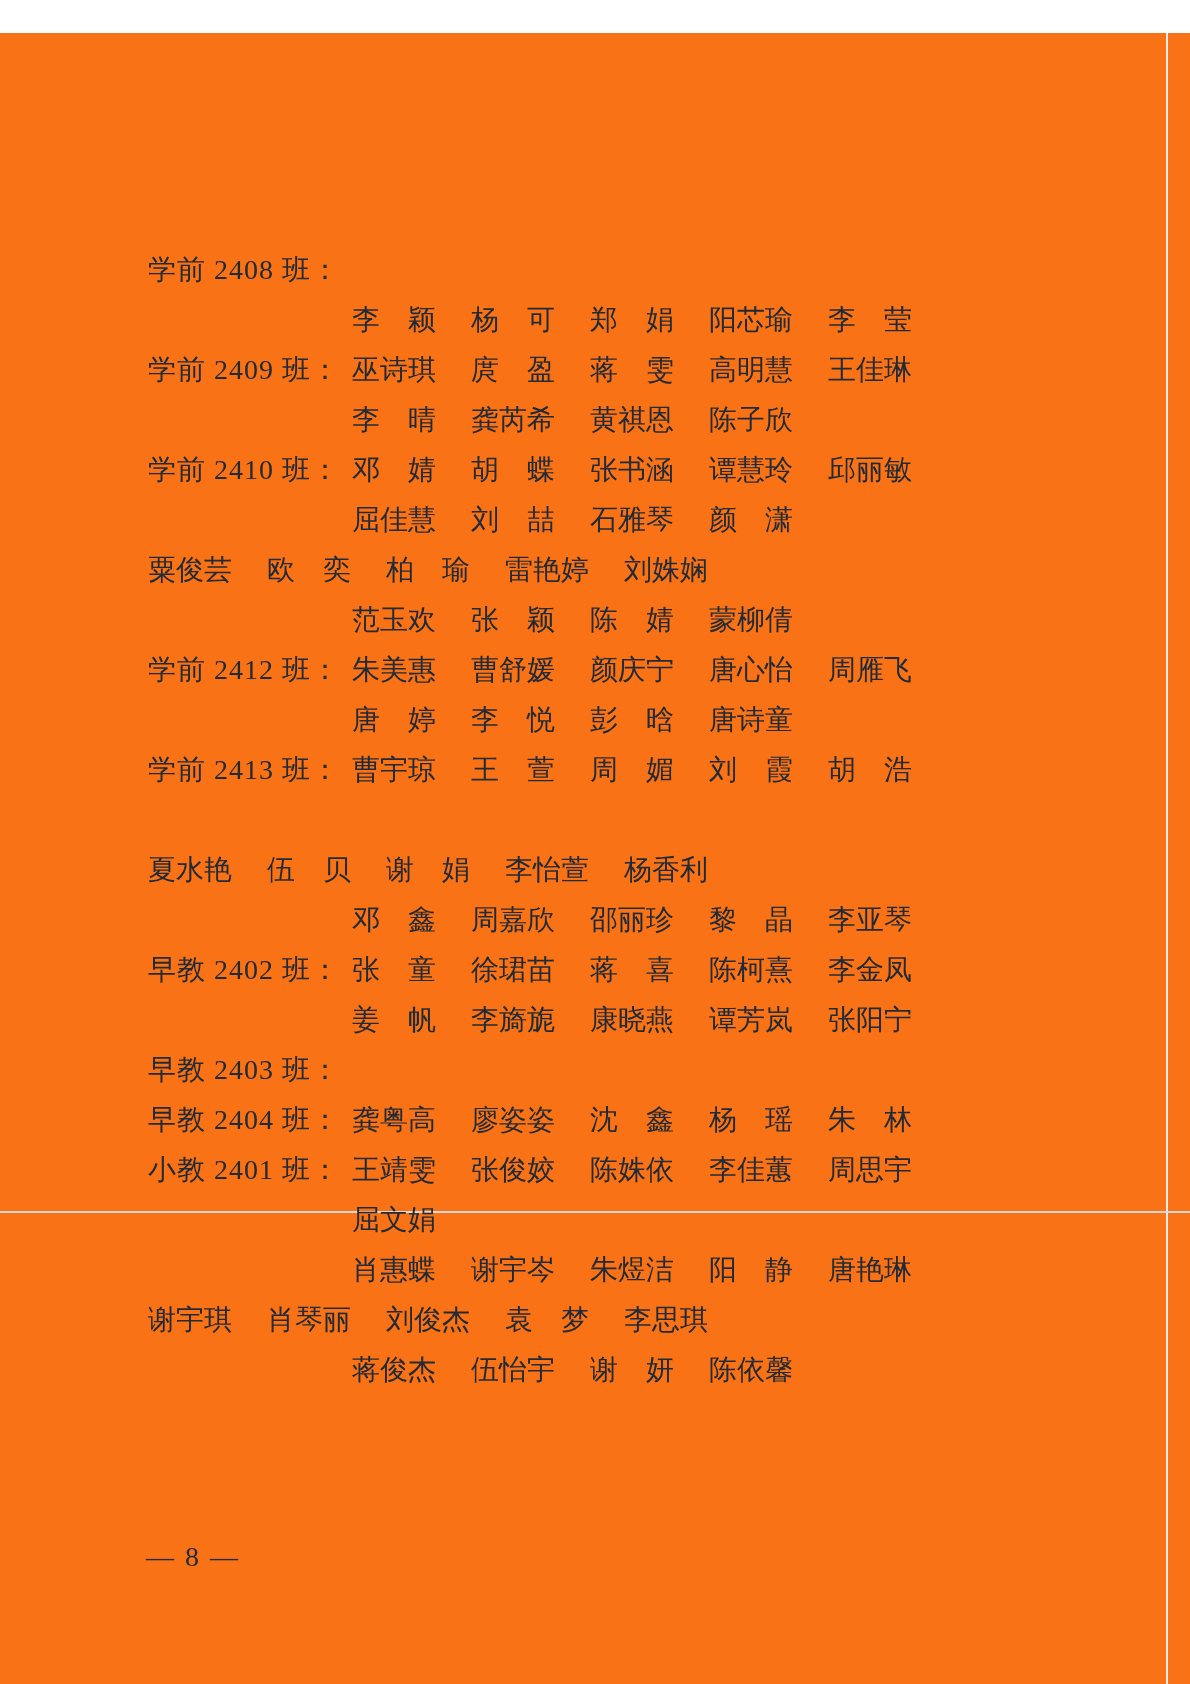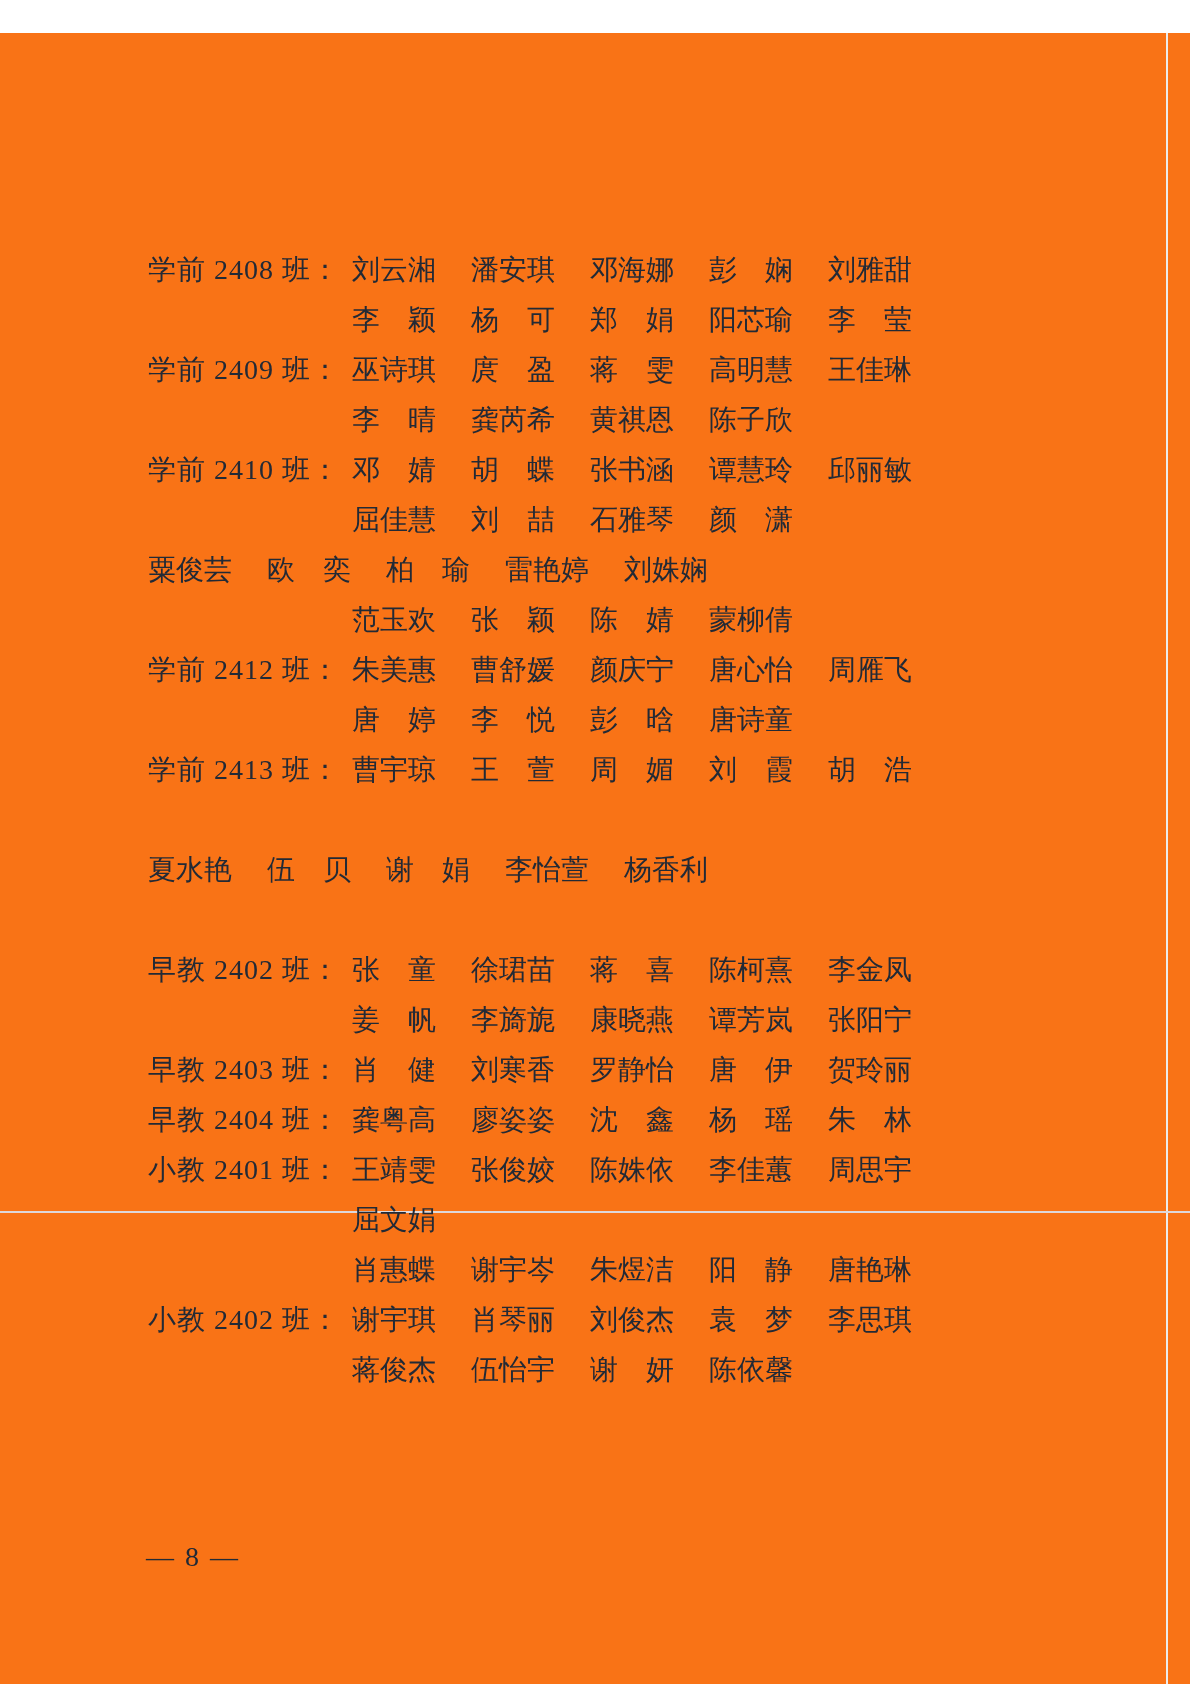--- a/index.html
+++ b/index.html
@@ -70,21 +70,20 @@
 </head>
 <body>
 
 <div class="page">
   <div class="scan-vline"></div>
   <div class="scan-hline"></div>
 
   <div class="roster">
   <div class="row">
     <span class="label">学前 2408 班：</span>
-    <span class="names"><span class="name">刘云湘</span><span class="name">潘安琪</span><span class="name">邓海娜</span><span class="name">彭　娴</span><span class="name">刘雅甜</span></span>
   </div>
 
   <div class="row">
     <span class="label"></span>
     <span class="names"><span class="name">李　颖</span><span class="name">杨　可</span><span class="name">郑　娟</span><span class="name">阳芯瑜</span><span class="name">李　莹</span></span>
   </div>
 
   <div class="row">
     <span class="label">学前 2409 班：</span>
     <span class="names"><span class="name">巫诗琪</span><span class="name">庹　盈</span><span class="name">蒋　雯</span><span class="name">高明慧</span><span class="name">王佳琳</span></span>
@@ -132,35 +131,35 @@
   <div class="row">
     <span class="label"></span>
   </div>
 
   <div class="row">
     <span class="names"><span class="name">夏水艳</span><span class="name">伍　贝</span><span class="name">谢　娟</span><span class="name">李怡萱</span><span class="name">杨香利</span></span>
   </div>
 
   <div class="row">
     <span class="label"></span>
+    <span class="names"><span class="name">邓　鑫</span><span class="name">周嘉欣</span><span class="name">邵丽珍</span><span class="name">黎　晶</span><span class="name">李亚琴</span></span>
   </div>
 
   <div class="row">
     <span class="label">早教 2402 班：</span>
     <span class="names"><span class="name">张　童</span><span class="name">徐珺苗</span><span class="name">蒋　喜</span><span class="name">陈柯熹</span><span class="name">李金凤</span></span>
   </div>
 
   <div class="row">
     <span class="label"></span>
     <span class="names"><span class="name">姜　帆</span><span class="name">李旖旎</span><span class="name">康晓燕</span><span class="name">谭芳岚</span><span class="name">张阳宁</span></span>
   </div>
 
   <div class="row">
     <span class="label">早教 2403 班：</span>
-    <span class="names"><span class="name">肖　健</span><span class="name">刘寒香</span><span class="name">罗静怡</span><span class="name">唐　伊</span><span class="name">贺玲丽</span></span>
   </div>
 
 
   <div class="row">
     <span class="label">早教 2404 班：</span>
     <span class="names"><span class="name">龚粤高</span><span class="name">廖姿姿</span><span class="name">沈　鑫</span><span class="name">杨　瑶</span><span class="name">朱　林</span></span>
   </div>
 
 
   <div class="row">
@@ -172,21 +171,20 @@
     <span class="label"></span>
     <span class="names"><span class="name">屈文娟</span></span>
   </div>
 
   <div class="row">
     <span class="label"></span>
     <span class="names"><span class="name">肖惠蝶</span><span class="name">谢宇岑</span><span class="name">朱煜洁</span><span class="name">阳　静</span><span class="name">唐艳琳</span></span>
   </div>
 
   <div class="row">
-    <span class="label">小教 2402 班：</span>
     <span class="names"><span class="name">谢宇琪</span><span class="name">肖琴丽</span><span class="name">刘俊杰</span><span class="name">袁　梦</span><span class="name">李思琪</span></span>
   </div>
 
   <div class="row">
     <span class="label"></span>
     <span class="names"><span class="name">蒋俊杰</span><span class="name">伍怡宇</span><span class="name">谢　妍</span><span class="name">陈依馨</span></span>
   </div>
 </div>
 
   <div class="footer">— 8 —</div>

